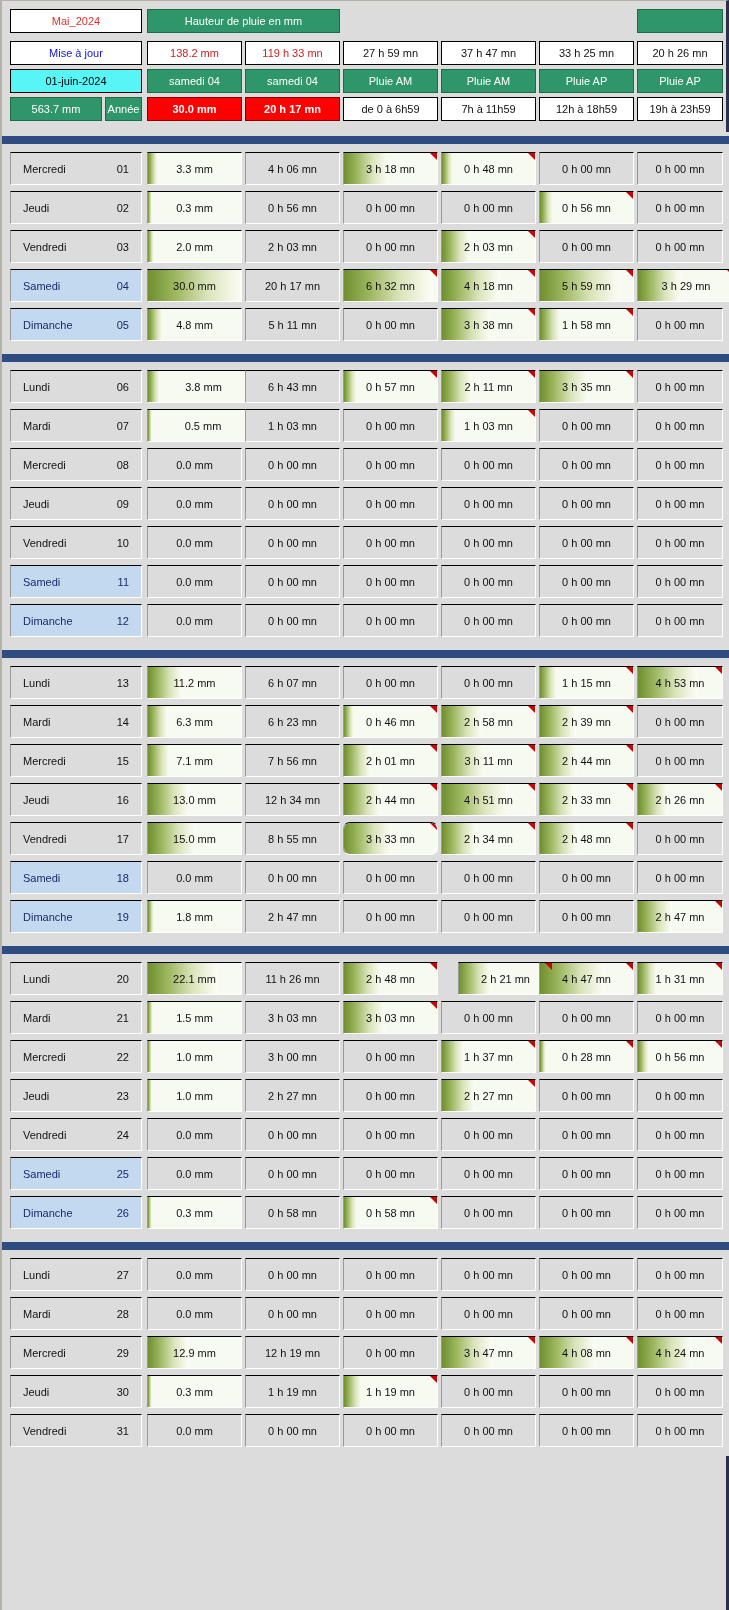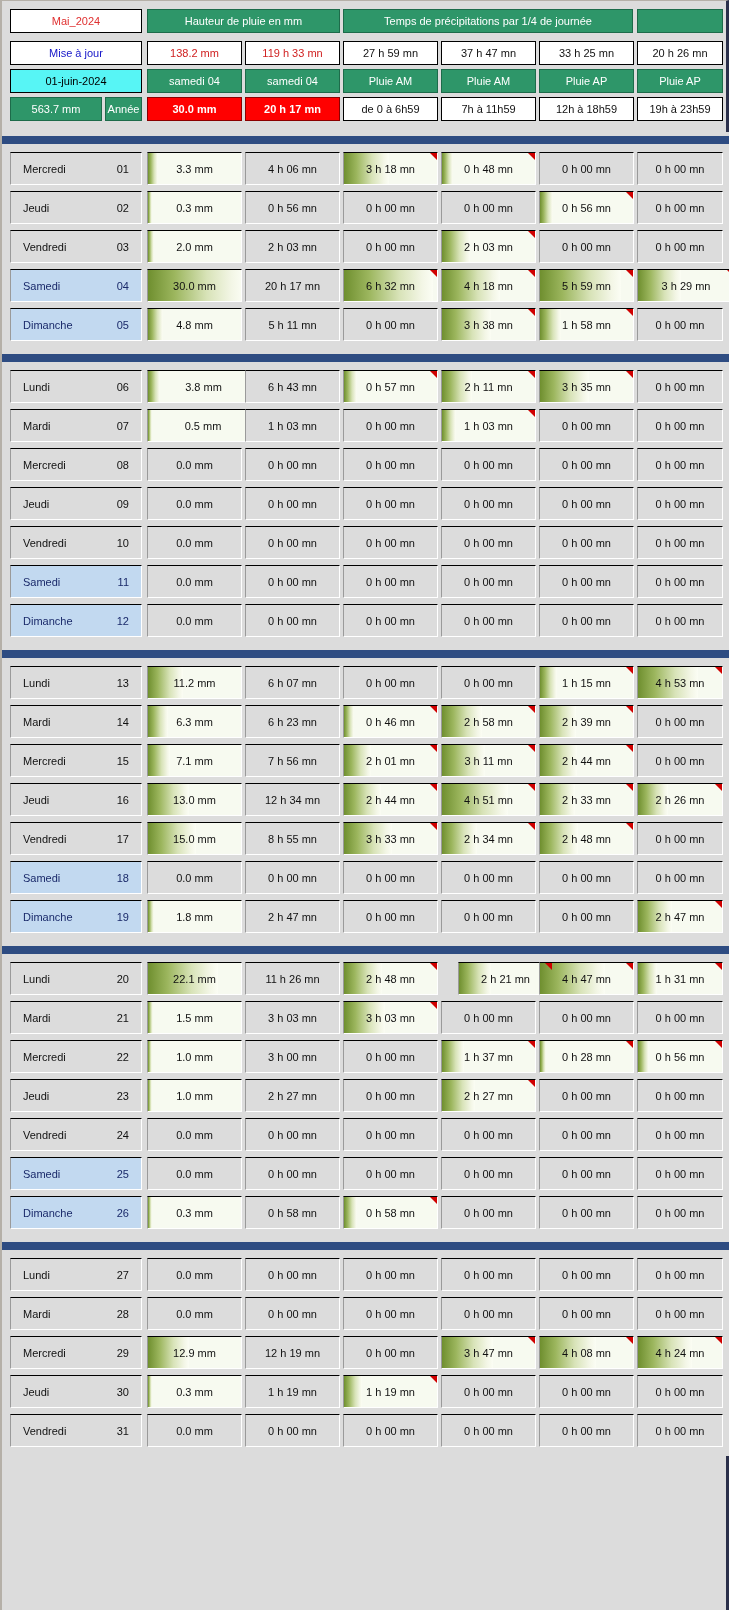--- a/index.html
+++ b/index.html
@@ -86,23 +86,20 @@
 
 <div class="page">
 
   <div class="hdr">
       <div class="hcell white-red" style="left: 8px; top: 8px; width: 132px; height: 24px;">
         <span>Mai_2024</span>
       </div>
       <div class="hcell green" style="left: 145px; top: 8px; width: 193px; height: 24px;">
         <span>Hauteur de pluie en mm</span>
       </div>
-      <div class="hcell green" style="left: 341px; top: 8px; width: 290px; height: 24px;">
-        <span>Temps de précipitations par 1/4 de journée</span>
-      </div>
       <div class="hcell green" style="left: 635px; top: 8px; width: 86px; height: 24px;">
         <span></span>
       </div>
       <div class="hcell white-blue" style="left: 8px; top: 40px; width: 132px; height: 24px;">
         <span>Mise à jour</span>
       </div>
       <div class="hcell white-redtxt" style="left: 145px; top: 40px; width: 95px; height: 24px;">
         <span>138.2 mm</span>
       </div>
       <div class="hcell white-redtxt" style="left: 243px; top: 40px; width: 95px; height: 24px;">
@@ -634,21 +631,21 @@
             <span class="dname">Vendredi</span>
             <span class="dnum">17</span>
           </div>
           <div class="cell vcell hasfill" style="left: 145px; width: 95px;">
             <div class="fill" style="width: 47.5px;"></div>
             <span class="txt">15.0 mm</span>
           </div>
           <div class="cell vcell" style="left: 243px; width: 95px;">
             <span class="txt">8 h 55 mn</span>
           </div>
-          <div class="cell vcell hasfill" style="left: 341px; width: 95px;">
+          <div class="cell vcell hasfill" style="left: 341px; width: 95px; border-radius: 7px;">
             <div class="fill" style="width: 48.1786px;"></div>
             <div class="mark"></div>
             <span class="txt">3 h 33 mn</span>
           </div>
           <div class="cell vcell hasfill" style="left: 439px; width: 95px;">
             <div class="fill" style="width: 34.8333px;"></div>
             <div class="mark"></div>
             <span class="txt">2 h 34 mn</span>
           </div>
           <div class="cell vcell hasfill" style="left: 537px; width: 95px;">

